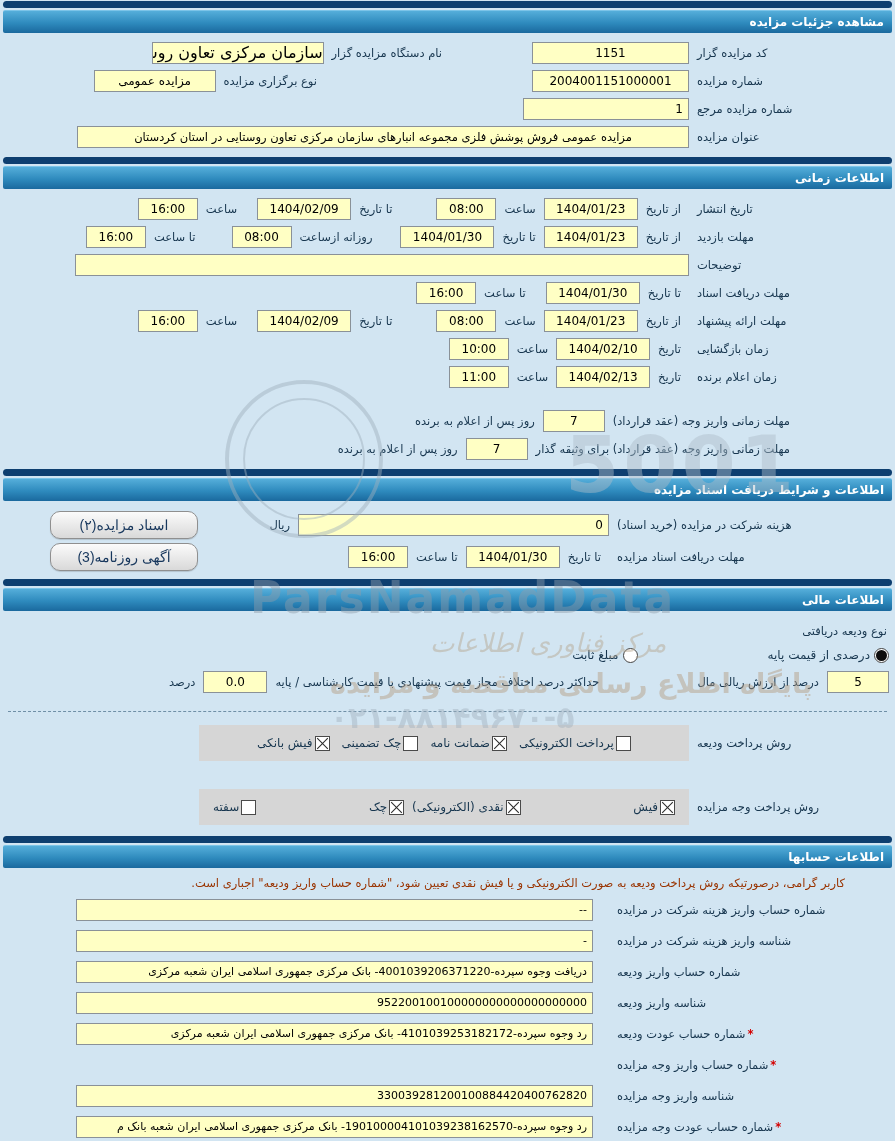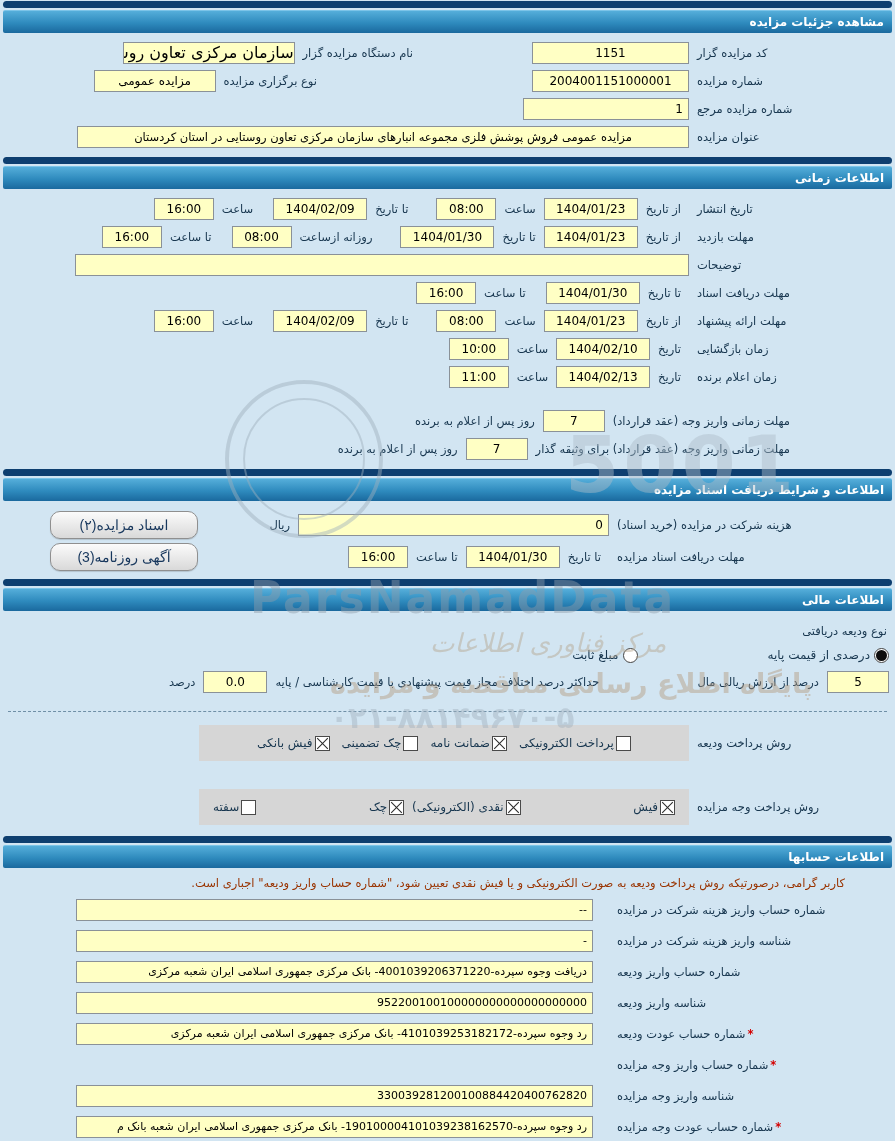--- a/index.html
+++ b/index.html
@@ -21,21 +21,21 @@
   .row{display:flex;align-items:center;min-height:26px;padding:1px 6px;position:relative;}
   .lbl{width:192px;flex:none;text-align:left;padding-left:8px;font-size:11.5px;}
   .lbl.wide{width:272px;}
   .sub{font-size:11.5px;margin:0 8px;flex:none;}
   .field{
     background:#ffffc4;border:1px solid #8a9198;height:20px;line-height:20px;
     text-align:center;flex:none;overflow:hidden;white-space:nowrap;
     font-size:12px;color:#000;
   }
   .field.date{width:92px;}
-  .field.time{width:58px;}
+  .field.time{width:58px;margin-left:16px;}
   .field.num{width:60px;}
   .field.right{text-align:right;padding-left:4px;padding-right:5px;}
   .gap28{margin-right:28px;}
   .gap20{margin-right:20px;}
   .indent{padding-right:105px;}
   .btn{
     width:148px;flex:none;text-align:center;font-size:14px;color:#16365c;
     background:linear-gradient(180deg,#fbfbfb,#d9d9d9);
     border:1px solid #8f8f8f;border-radius:10px;padding:5px 4px;
     margin-right:auto;margin-left:44px;cursor:pointer;box-shadow:0 1px 1px rgba(0,0,0,.15);
@@ -92,21 +92,21 @@
 
 <div class="content">
 
   <div class="topstrip"></div>
   <div class="bar">مشاهده جزئیات مزایده</div>
 
   <div class="sec">
     <div class="row">
       <span class="lbl">کد مزایده گزار</span>
       <span class="field" style="width:155px">1151</span>
-      <span class="lbl" style="width:auto;margin-right:119px">نام دستگاه مزایده گزار</span>
+      <span class="lbl" style="width:auto;margin-right:90px">نام دستگاه مزایده گزار</span>
       <span class="field" style="width:170px;font-size:16px">سازمان مرکزی تعاون روستایی</span>
     </div>
     <div class="row">
       <span class="lbl">شماره مزایده</span>
       <span class="field" style="width:155px">2004001151000001</span>
       <span class="lbl" style="width:auto;margin-right:215px">نوع برگزاری مزایده</span>
       <span class="field" style="width:120px">مزایده عمومی</span>
     </div>
     <div class="row">
       <span class="lbl">شماره مزایده مرجع</span>

